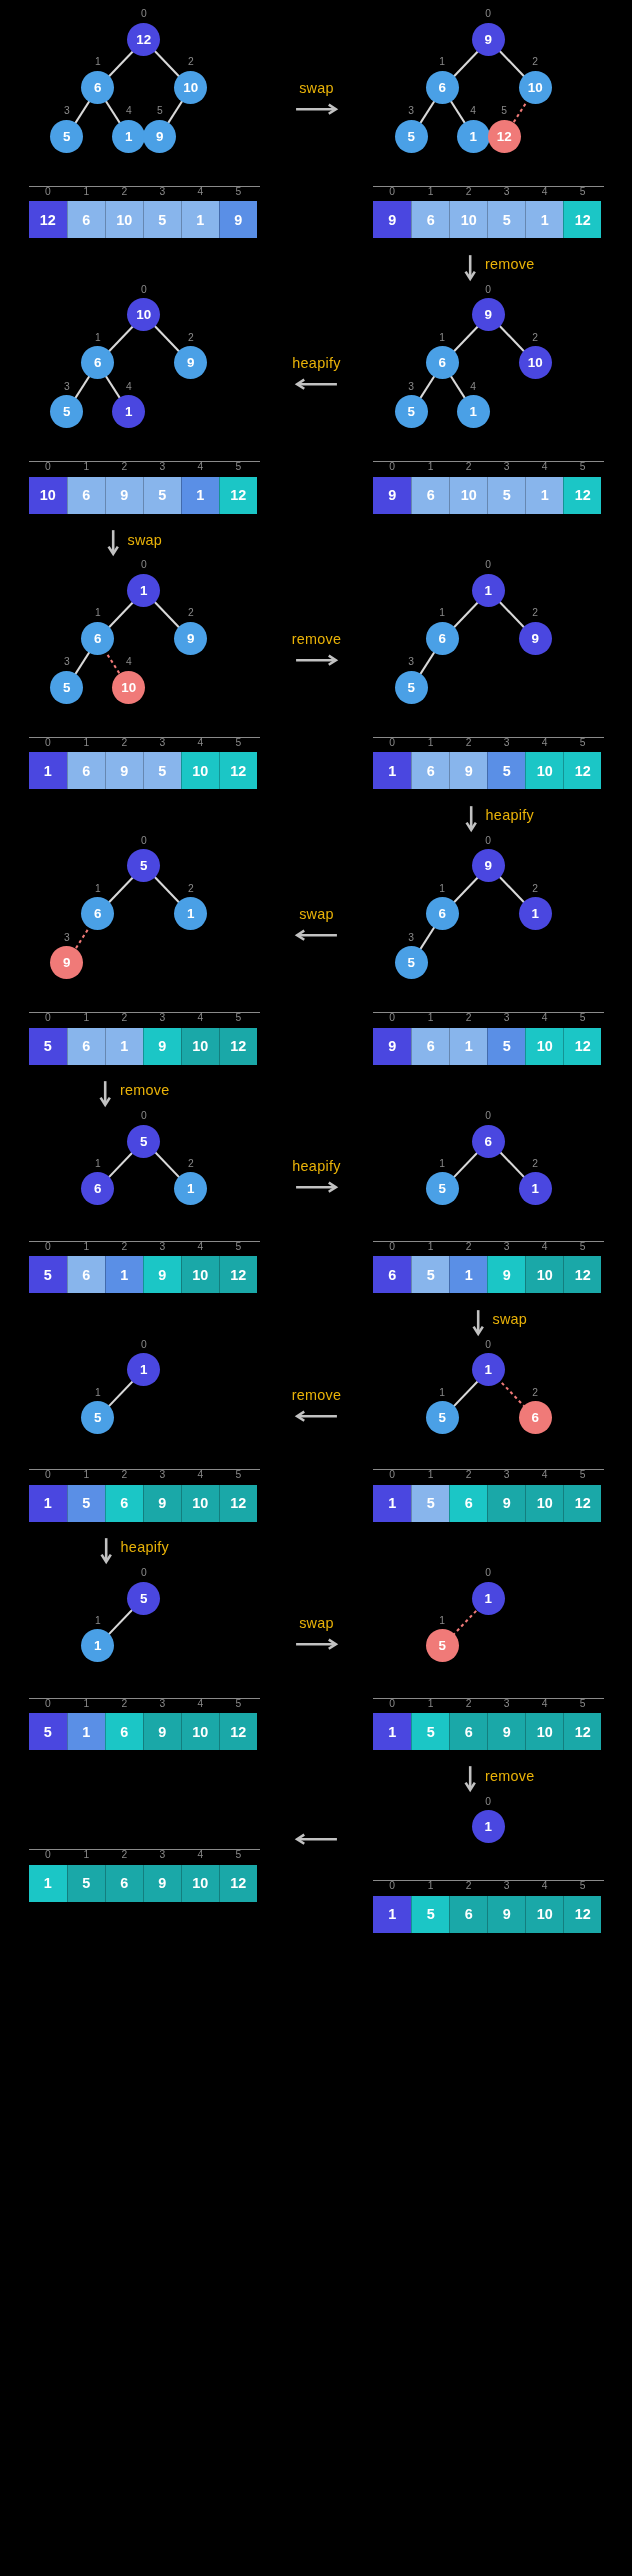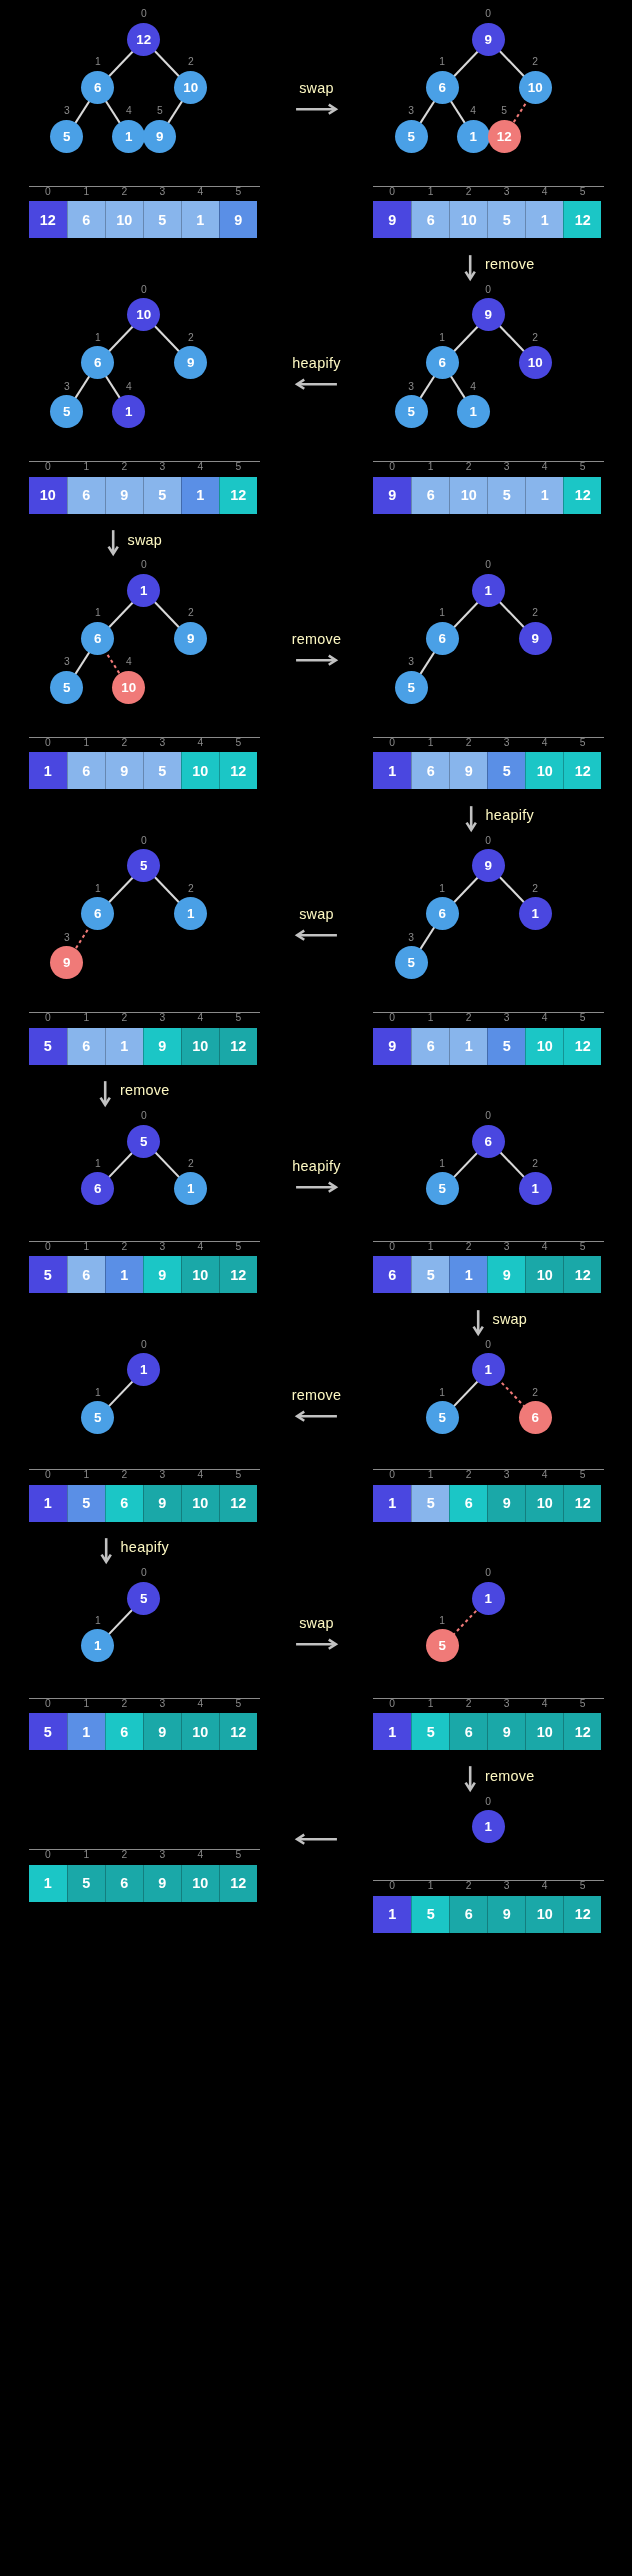--- a/index.html
+++ b/index.html
@@ -39,21 +39,21 @@
   }
   .cell:first-child { border-left:none; }
   .cell .ci {
     position:absolute; top:-15.5px; font-size:10.3px; color:#8a8a8a; font-weight:500;
   }
   .a-mid  { background:#5a8fe6; }
   .a-light { background:#88b5ec; }
   .a-purple { background:#4a47e0; }
   .a-teal { background:#1bc6c6; }
   .a-tealD { background:#1aa8a8; }
-  .oplabel { color:#fef9c3; font-size:14.4px; margin-bottom:6.2px; letter-spacing:0.02em; }
+  .oplabel { color:#eab308; font-size:14.4px; margin-bottom:6.2px; letter-spacing:0.02em; }
   .arrow-svg { }
   .vrow { display:flex; width:633px; }
   .vrow .vpad { width:289px; }
   .vrow .vcell { width:76px; display:flex; flex-direction:column; align-items:center; padding: 12.4px 0; }
   .section-gap { height: 20.6px; }
 </style>
 </head>
 <body>
 
 <div class="wrap" id="root">

